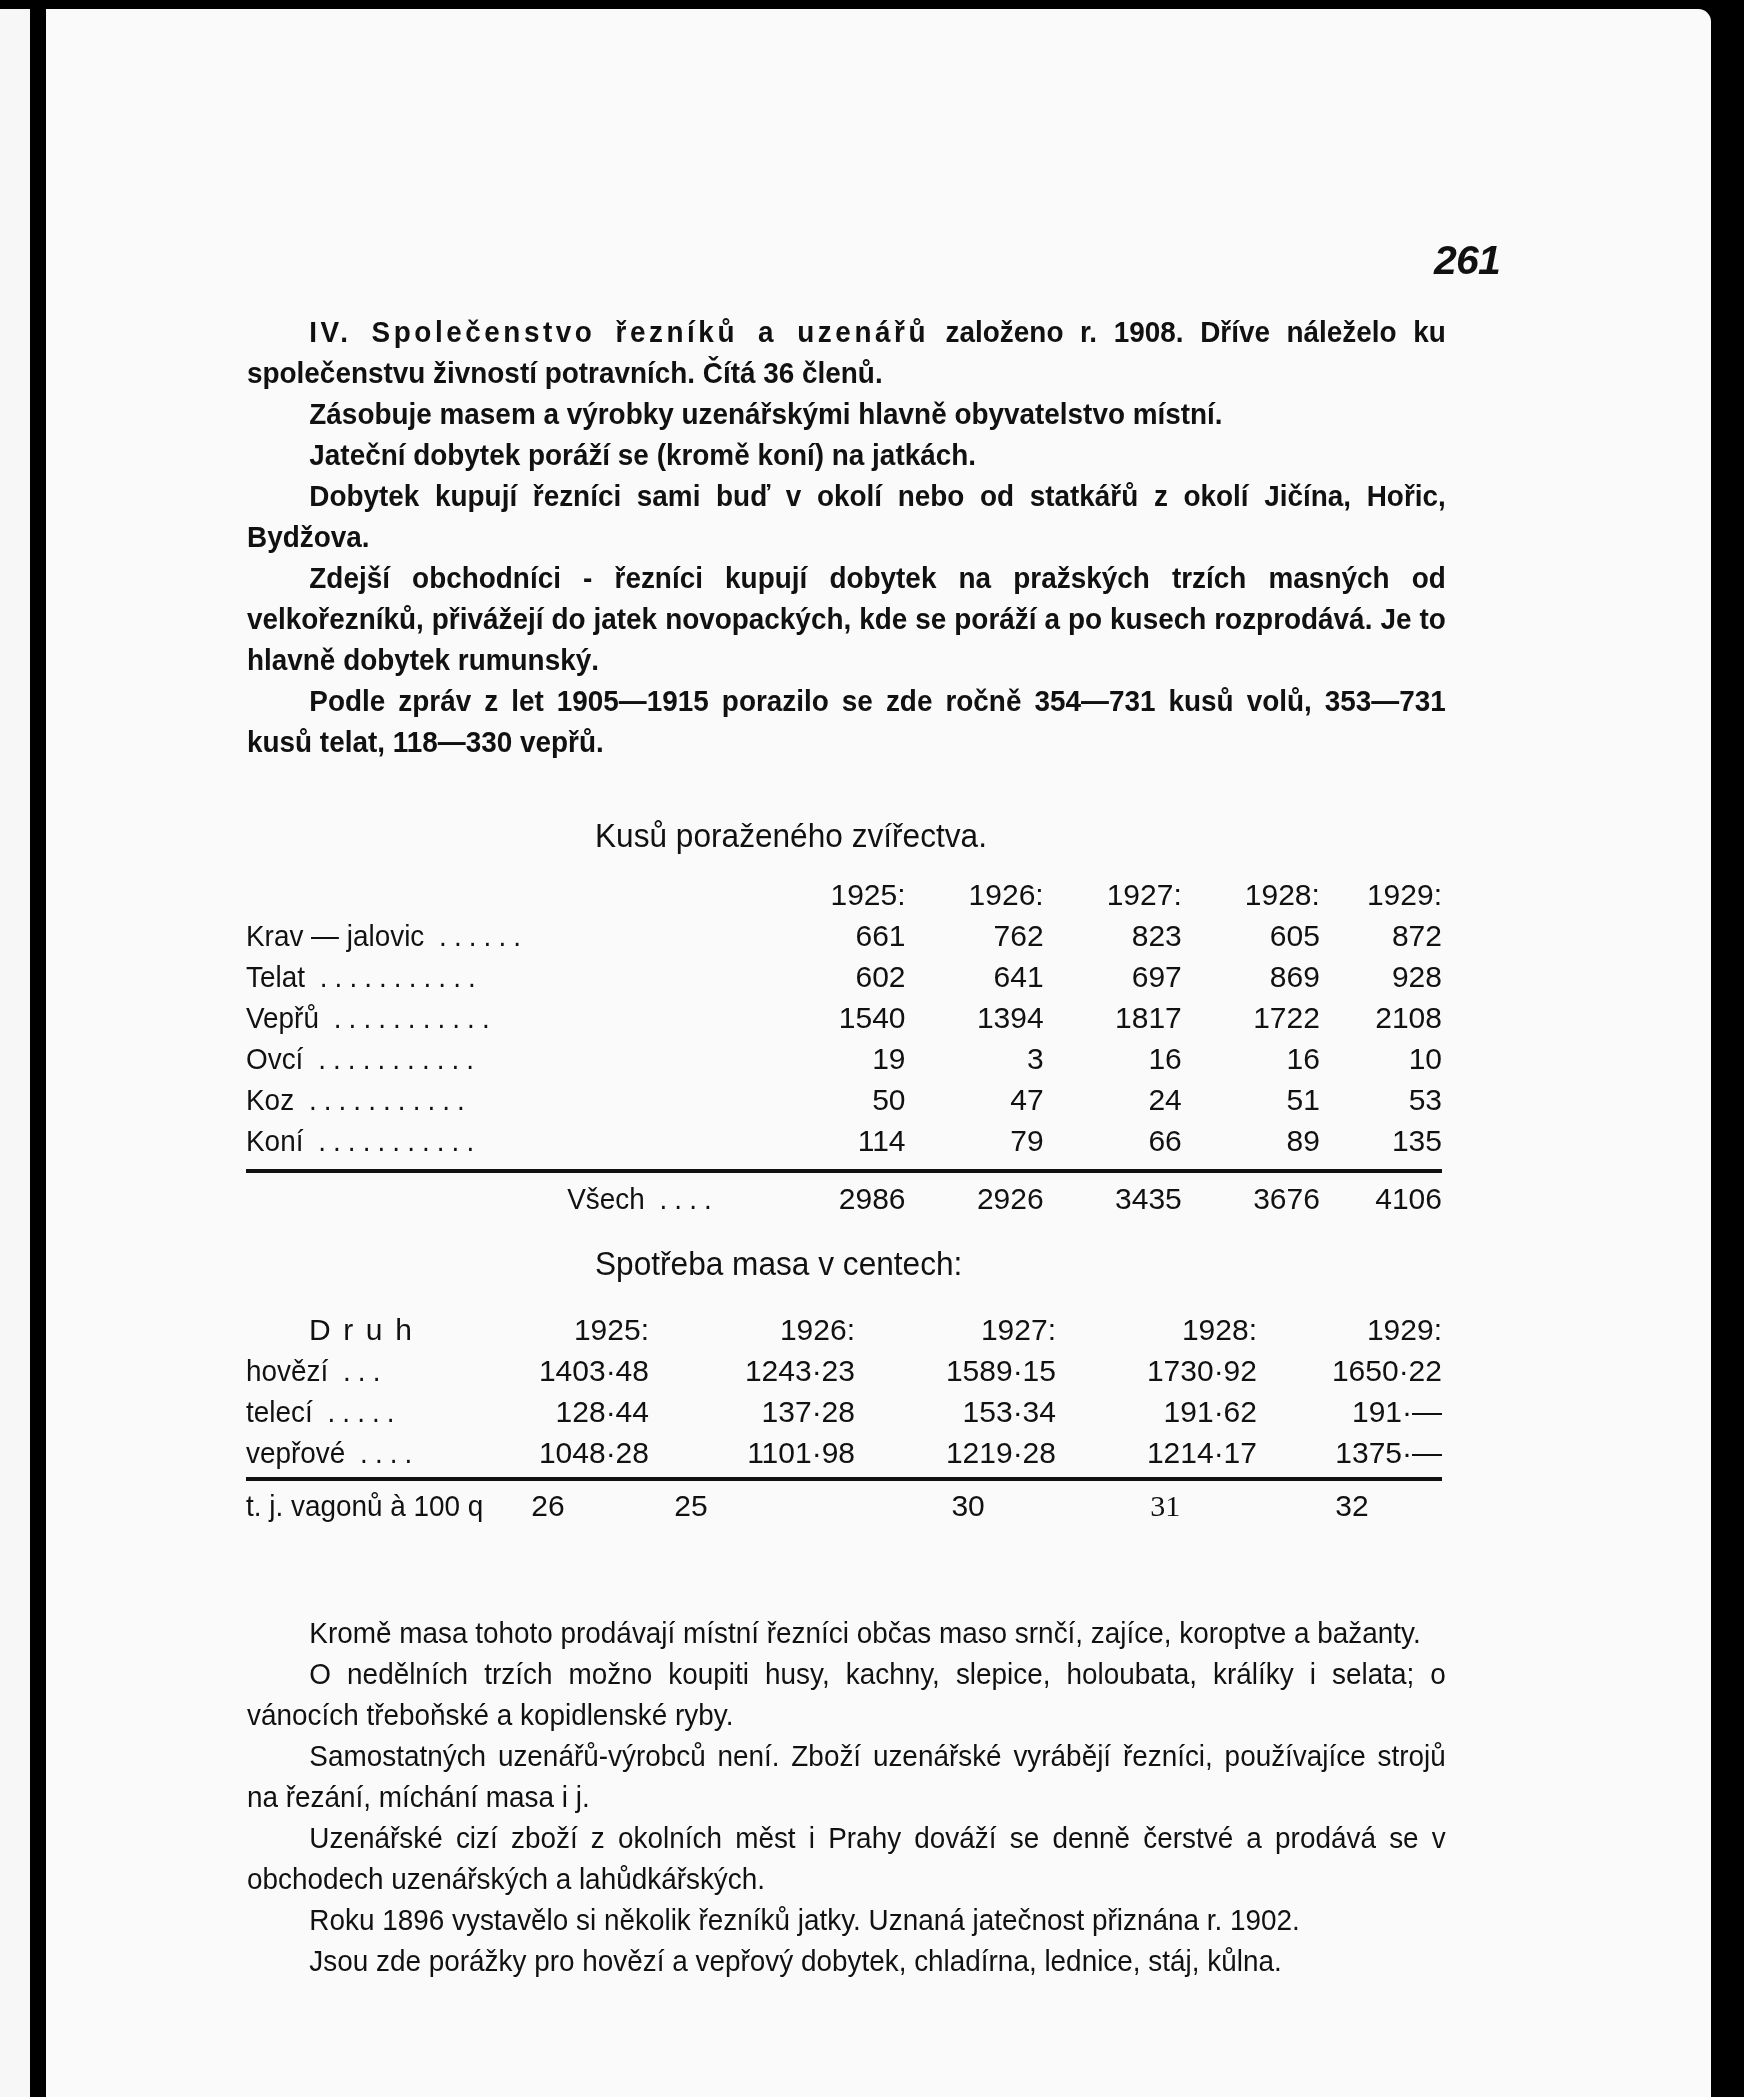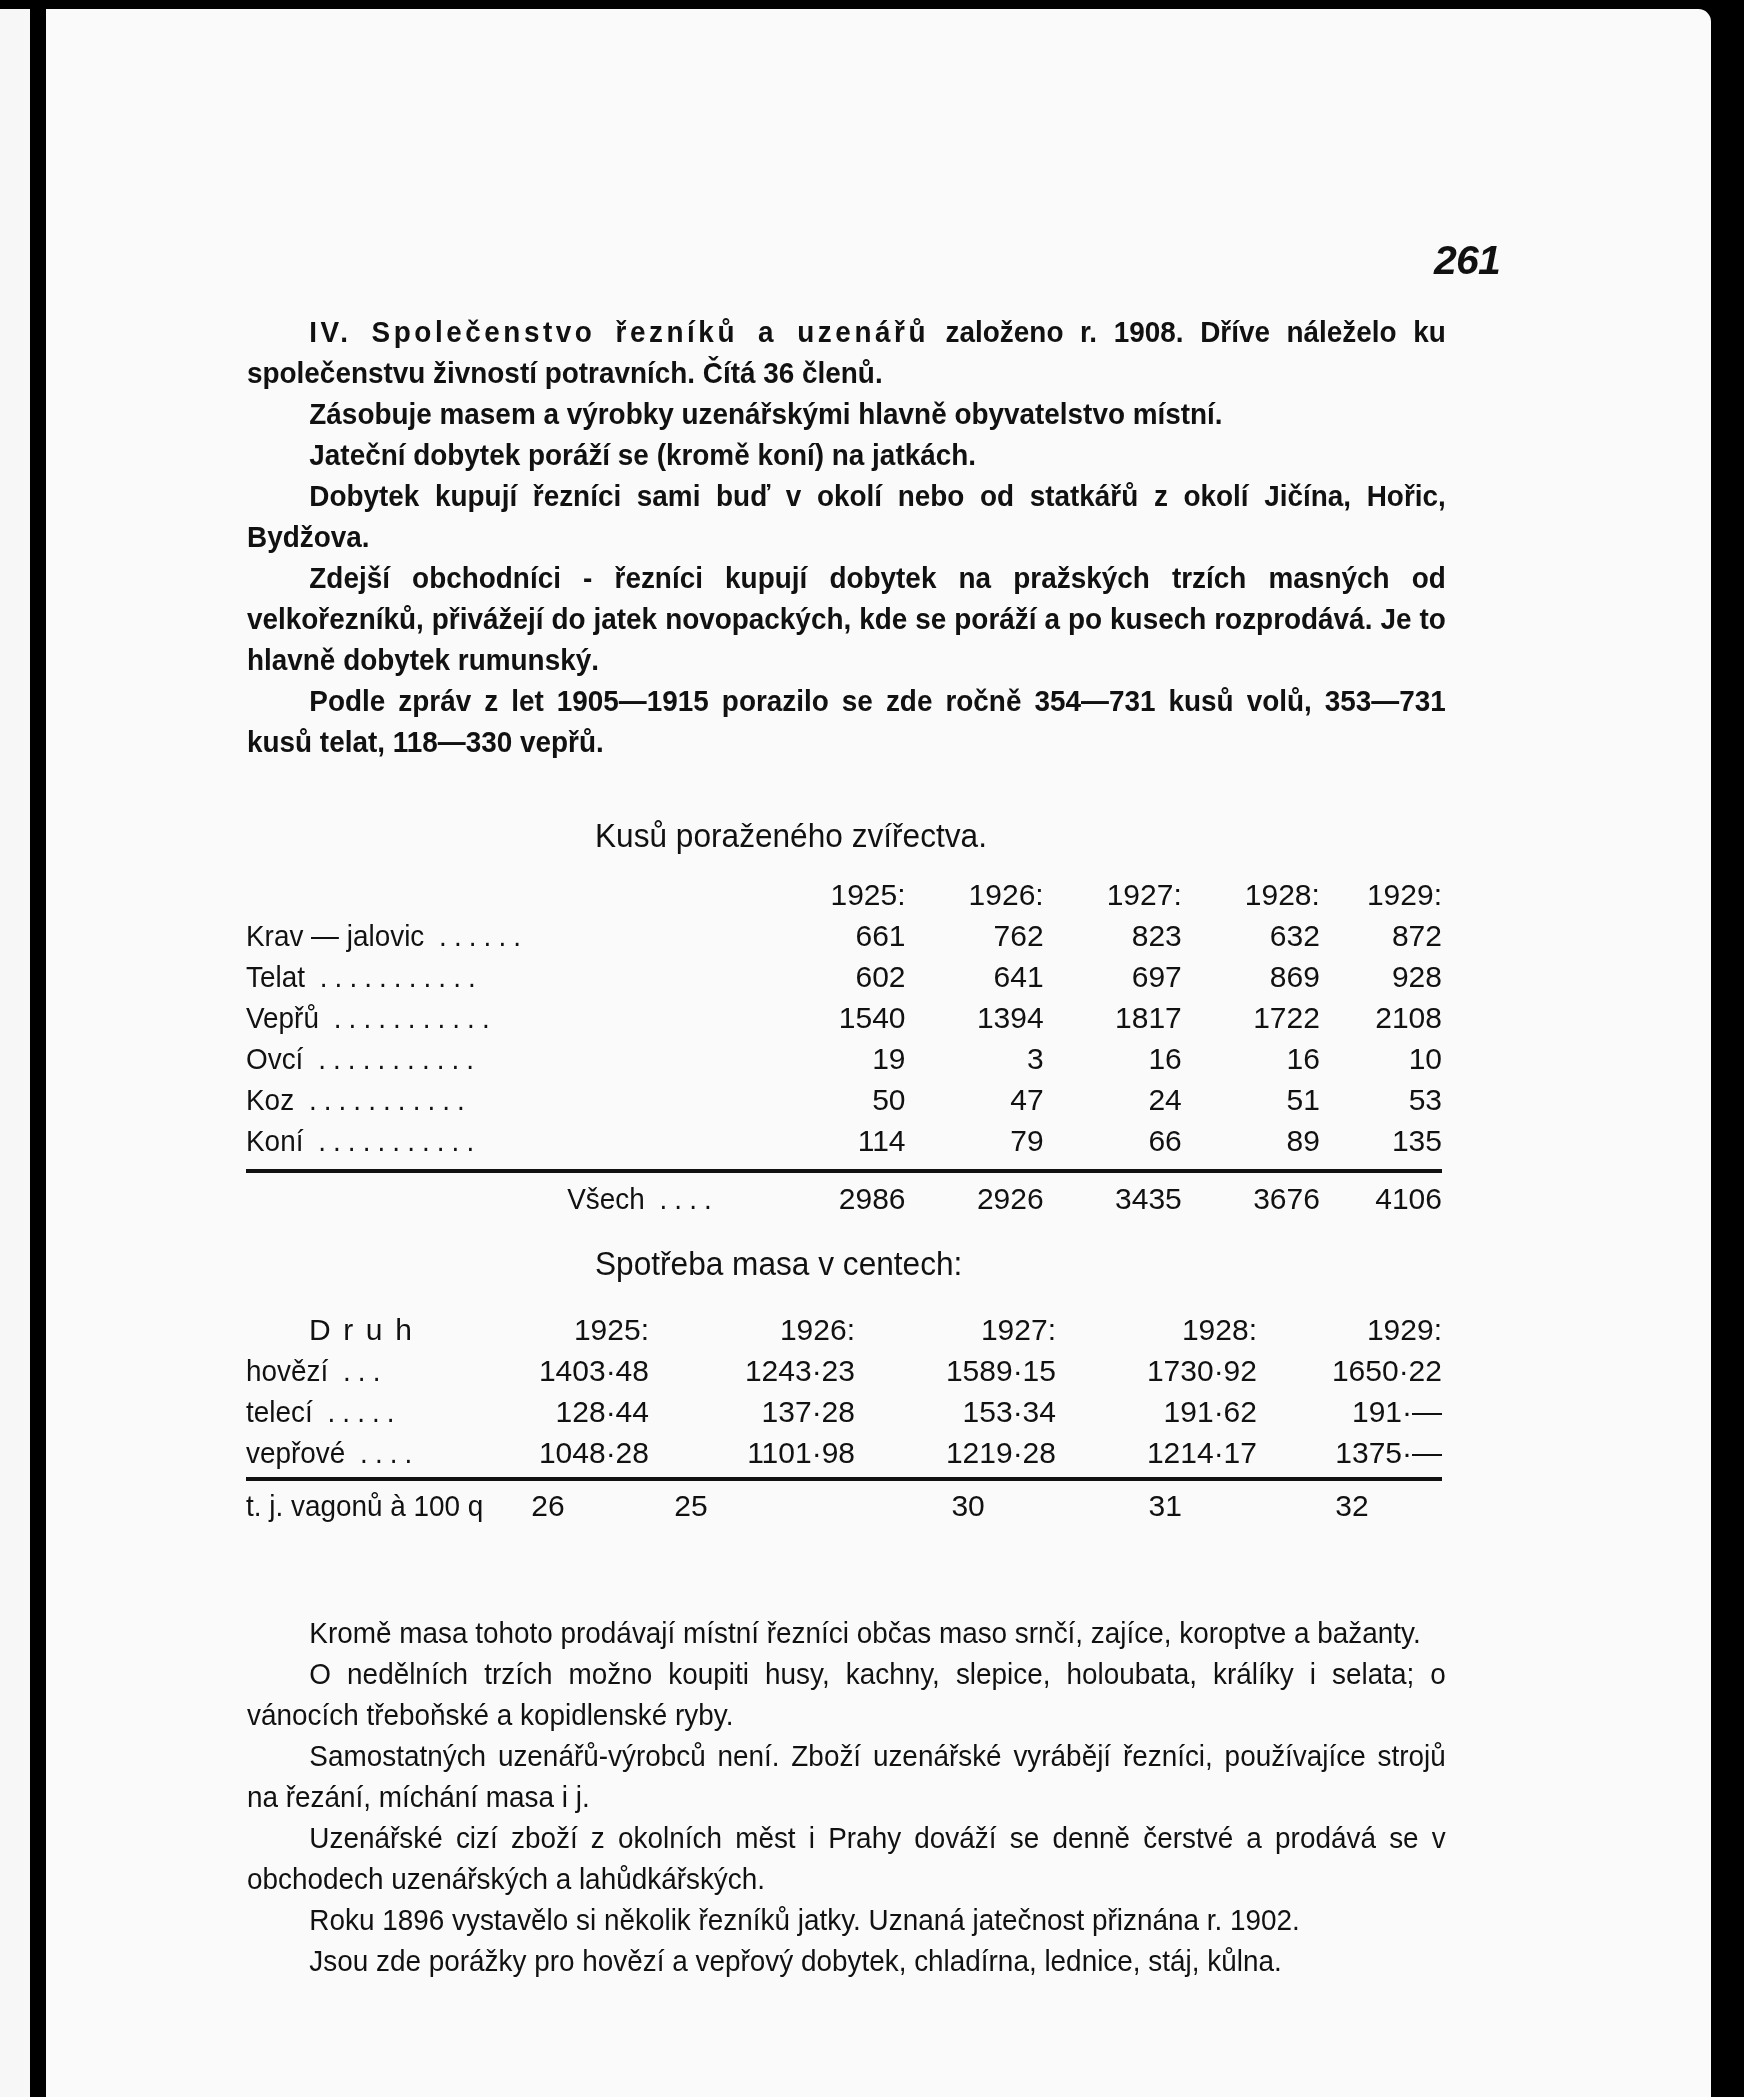--- a/index.html
+++ b/index.html
@@ -80,21 +80,21 @@
         <td class="num">1926:</td>
         <td class="num">1927:</td>
         <td class="num">1928:</td>
         <td class="num">1929:</td>
       </tr>
       <tr>
         <td class="rowlabel" style="transform: scaleX(0.93); transform-origin: left center;"><span>Krav — jalovic</span><span class="dots"> ......</span></td>
         <td class="num">661</td>
         <td class="num">762</td>
         <td class="num">823</td>
-        <td class="num">632</td>
+        <td class="num">605</td>
         <td class="num">872</td>
       </tr>
       <tr>
         <td class="rowlabel" style="transform: scaleX(0.93); transform-origin: left center;"><span>Telat</span><span class="dots"> ...........</span></td>
         <td class="num">602</td>
         <td class="num">641</td>
         <td class="num">697</td>
         <td class="num">869</td>
         <td class="num">928</td>
       </tr>
@@ -208,21 +208,21 @@
       <col style="width:201px">
       <col style="width:193px">
       <col style="width:180px">
     </colgroup>
   <tbody id="t2-total">
       <tr>
         <td class="rowlabel" style="transform: scaleX(0.93); transform-origin: left center;"><span>t. j. vagonů à 100 q</span></td>
         <td class="num" style="text-align: left;">26</td>
         <td class="num" style="text-align: left;">25</td>
         <td class="num" style="text-align: center;">30</td>
-        <td class="num" style="text-align: center;">31</td>
+        <td class="num" style="text-align: center; font-family: Liberation Serif, serif;">31</td>
         <td class="num" style="text-align: center;">32</td>
       </tr>
     </tbody>
 </table>
 
 <div class="text-block" style="top:1612px;">
   <p class="para indent">Kromě masa tohoto prodávají místní řezníci občas maso srnčí, zajíce, koroptve a bažanty.</p>
   <p class="para indent">O nedělních trzích možno koupiti husy, kachny, slepice, holoubata, králíky i selata; o vánocích třeboňské a kopidlenské ryby.</p>
   <p class="para indent">Samostatných uzenářů-výrobců není. Zboží uzenářské vyrábějí řezníci, používajíce strojů na řezání, míchání masa i j.</p>
   <p class="para indent">Uzenářské cizí zboží z okolních měst i Prahy dováží se denně čerstvé a prodává se v obchodech uzenářských a lahůdkářských.</p>

